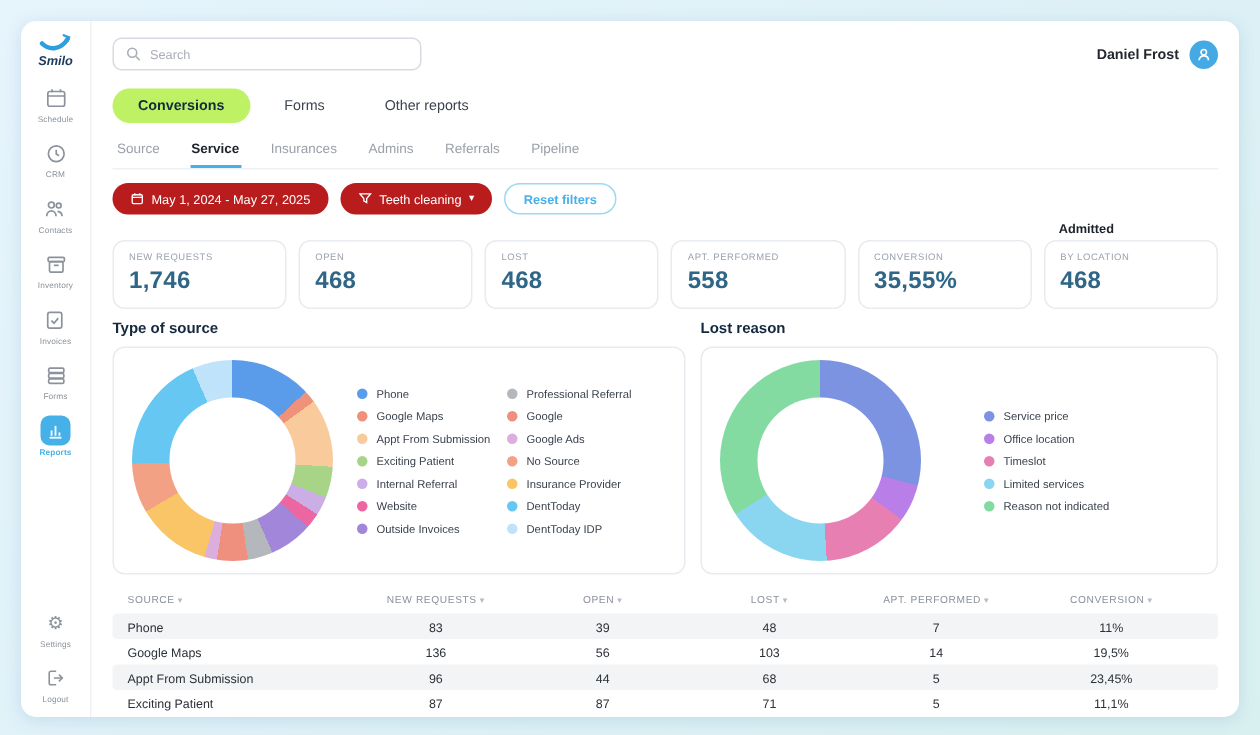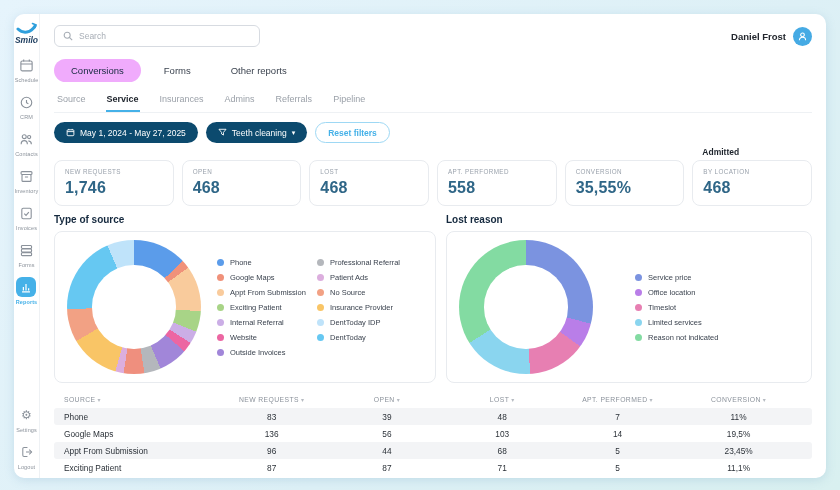--- a/index.html
+++ b/index.html
@@ -2,21 +2,21 @@
 <html><head>
 <meta charset="utf-8">
 <style>
   * { margin:0; padding:0; box-sizing:border-box; }
   html,body { width:840px; height:490px; overflow:hidden; }
   body { font-family:"Liberation Sans", sans-serif; background:linear-gradient(135deg,#e6f4fc 0%,#ddf0f6 60%,#d9f0f0 100%); position:relative; }
 
   .window { position:absolute; left:14px; top:14px; width:812px; height:464px; background:#fff; border-radius:10px; box-shadow:0 2px 10px rgba(110,160,195,.25); display:flex; overflow:hidden; }
 
   
-  .sidebar { width:26px; border-right:1px solid #eef1f4; display:flex; flex-direction:column; align-items:center; padding:7px 0 8px; flex:none; }
+  .sidebar { width:47px; border-right:1px solid #eef1f4; display:flex; flex-direction:column; align-items:center; padding:7px 0 8px; flex:none; }
   .logo { display:flex; flex-direction:column; align-items:center; margin-bottom:10px; }
   .logo-text { font-size:8.5px; font-weight:bold; font-style:italic; color:#1c3c5e; margin-top:1px; }
   .nav-item { display:flex; flex-direction:column; align-items:center; gap:2px; margin-bottom:9px; cursor:pointer; }
   .nav-icon { width:20px; height:20px; display:flex; align-items:center; justify-content:center; border-radius:6px; }
   .nav-label { font-size:5.5px; color:#8b929b; letter-spacing:.1px; }
   .nav-item.active .nav-icon { background:#45b1e8; }
   .nav-item.active .nav-label { color:#45b1e8; font-weight:bold; }
   .sidebar-spacer { flex:1; }
   .gear-glyph { font-size:12px; color:#8b929b; line-height:1; }
 
@@ -26,29 +26,29 @@
   .header-row { display:flex; justify-content:space-between; align-items:center; height:24px; }
   .search-box { width:206px; height:22px; border:1px solid #d7dbe1; border-radius:6px; display:flex; align-items:center; padding:0 8px; gap:6px; background:#fff; }
   .search-box input { border:none; outline:none; flex:1; font-size:8.5px; color:#4a5058; font-family:inherit; background:transparent; }
   .search-box input::placeholder { color:#a8aeb6; }
   .user-area { display:flex; align-items:center; gap:7px; }
   .user-name { font-size:9.5px; color:#23272e; font-weight:bold;text-align:right; }
   .avatar { width:19px; height:19px; border-radius:50%; background:#45aae4; display:flex; align-items:center; justify-content:center; }
 
   .tabs-row { display:flex; align-items:center; gap:6px; margin-top:11px; }
   .tab { font-size:9.5px; color:#3b434f; padding:6px 17px; border-radius:15px; cursor:pointer; }
-  .tab.active { background:#f0abfc; color:#15293e; font-weight:normal; }
+  .tab.active { background:#bef264; color:#15293e; font-weight:bold; }
 
   .subtabs-row { display:flex; gap:19px; margin-top:5px; border-bottom:1px solid #eef1f4; padding:0 2px; }
   .subtab { font-size:9px; color:#9ba1a9; padding:7px 1px 6px; cursor:pointer; border-bottom:2px solid transparent; }
   .subtab.active { color:#1d232b; font-weight:bold; border-bottom-color:#45b1e8; }
 
   .filters-row { display:flex; gap:8px; margin-top:9px; align-items:center; }
   .btn { height:21px; border-radius:14px; display:flex; align-items:center; gap:5px; padding:0 12px; font-size:8.5px; cursor:pointer; }
-  .btn-blue { background:#0c4a6e; color:#fff; }
+  .btn-blue { background:#b91c1c; color:#fff; }
   .btn-outline { background:#fff; border:1px solid #9ed8f4; color:#45b1e8; font-weight:bold; }
   .caret-glyph { font-size:7px; line-height:1; }
 
   .admitted-row { display:grid; grid-template-columns:repeat(6,1fr); gap:8px; margin-top:4px; height:11px; }
   .admitted-label { grid-column:6; font-size:8.5px; font-weight:bold; color:#1d232b; padding-left:10px; }
 
   .kpi-row { display:grid; grid-template-columns:repeat(6,1fr); gap:8px; margin-top:2px; }
   .kpi-card { border:1px solid #e8ebef; border-radius:8px; padding:7px 10px 8px; background:#fff; }
   .kpi-label { font-size:6.3px; color:#9aa2ac; letter-spacing:.4px; text-transform:uppercase; }
   .kpi-value { font-size:16px; font-weight:bold; color:#2f6687; margin-top:4px; letter-spacing:.2px; }
@@ -317,38 +317,42 @@
               </div>
               <div class="lg-row">
                 <span class="lg-dot" style="background: rgb(161, 134, 217);"></span>
                 <span class="lg-tx">Outside Invoices</span>
               </div>
               <div class="lg-row">
                 <span class="lg-dot" style="background: rgb(180, 183, 188);"></span>
                 <span class="lg-tx">Professional Referral</span>
               </div>
               <div class="lg-row">
+                <span class="lg-dot" style="background: rgb(239, 143, 126);"></span>
+                <span class="lg-tx">Google</span>
+              </div>
+              <div class="lg-row">
                 <span class="lg-dot" style="background: rgb(220, 174, 222);"></span>
-                <span class="lg-tx">Patient Ads</span>
+                <span class="lg-tx">Google Ads</span>
               </div>
               <div class="lg-row">
                 <span class="lg-dot" style="background: rgb(242, 161, 132);"></span>
                 <span class="lg-tx">No Source</span>
               </div>
               <div class="lg-row">
                 <span class="lg-dot" style="background: rgb(249, 197, 102);"></span>
                 <span class="lg-tx">Insurance Provider</span>
               </div>
               <div class="lg-row">
+                <span class="lg-dot" style="background: rgb(102, 200, 242);"></span>
+                <span class="lg-tx">DentToday</span>
+              </div>
+              <div class="lg-row">
                 <span class="lg-dot" style="background: rgb(191, 227, 250);"></span>
                 <span class="lg-tx">DentToday IDP</span>
-              </div>
-              <div class="lg-row">
-                <span class="lg-dot" style="background: rgb(102, 200, 242);"></span>
-                <span class="lg-tx">DentToday</span>
               </div>
             </div>
         </div>
       </div>
       <div>
         <div class="chart-title">Lost reason</div>
         <div class="chart-card">
           <div class="donut" style="background: conic-gradient(rgb(123, 147, 224) 0%, rgb(123, 147, 224) 29%, rgb(185, 126, 232) 29%, rgb(185, 126, 232) 35%, rgb(231, 127, 178) 35%, rgb(231, 127, 178) 49%, rgb(138, 213, 239) 49%, rgb(138, 213, 239) 66%, rgb(131, 219, 162) 66%, rgb(131, 219, 162) 100%);"></div>
           <div class="legend one-col">
               <div class="lg-row">

